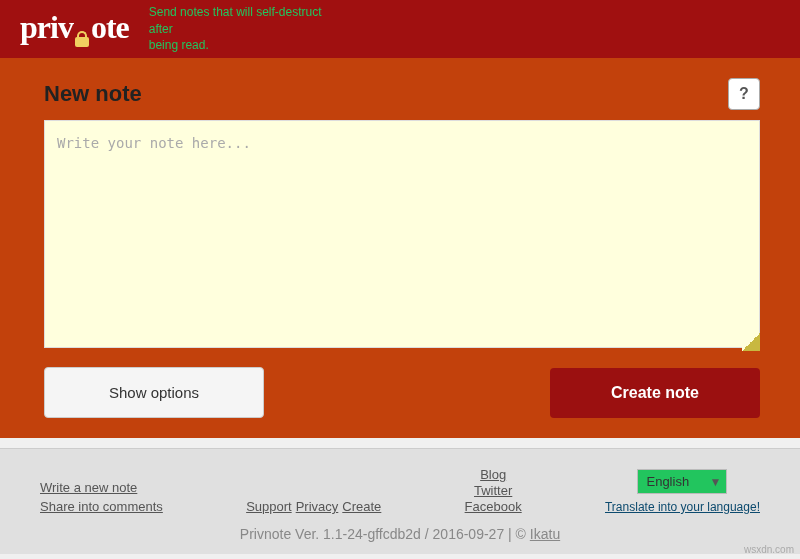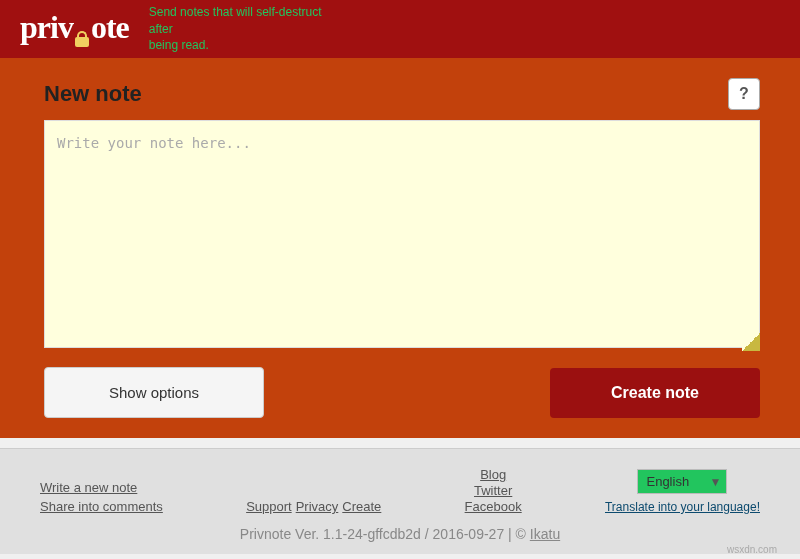--- a/index.html
+++ b/index.html
@@ -237,21 +237,21 @@
       right: 0;
       width: 18px;
       height: 18px;
       background: linear-gradient(135deg, #ffffdd 50%, #c8b840 50%);
       pointer-events: none;
     }
 
     #watermark {
       position: fixed;
       bottom: 4px;
-      right: 23px;
+      right: 6px;
       font-size: 10px;
       color: #aaa;
     }
   </style>
 </head>
 <body>
 
 <div id="header">
   <div id="logo-area">
     <span id="logo-text">

